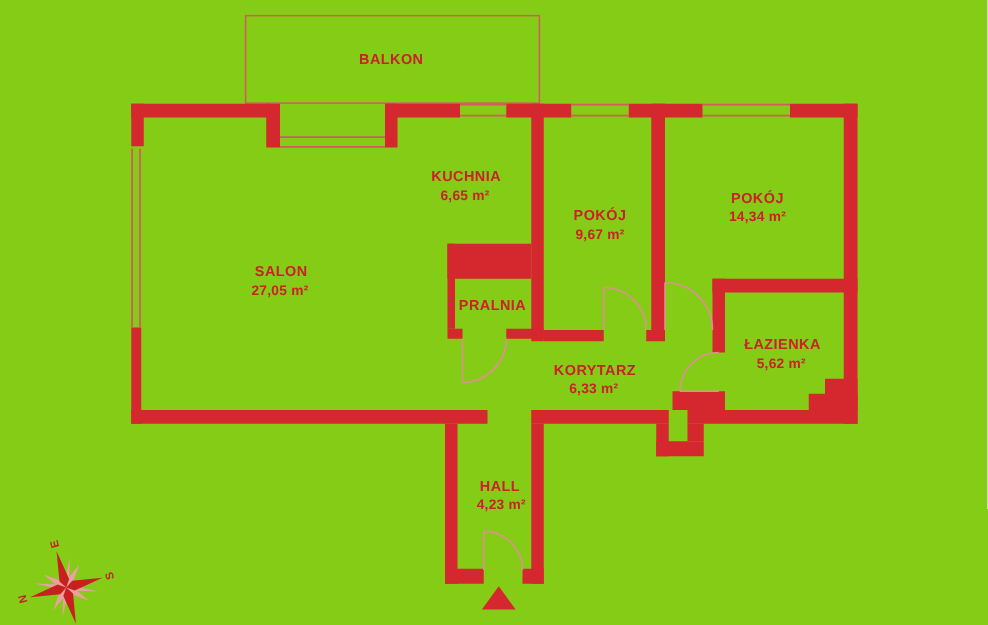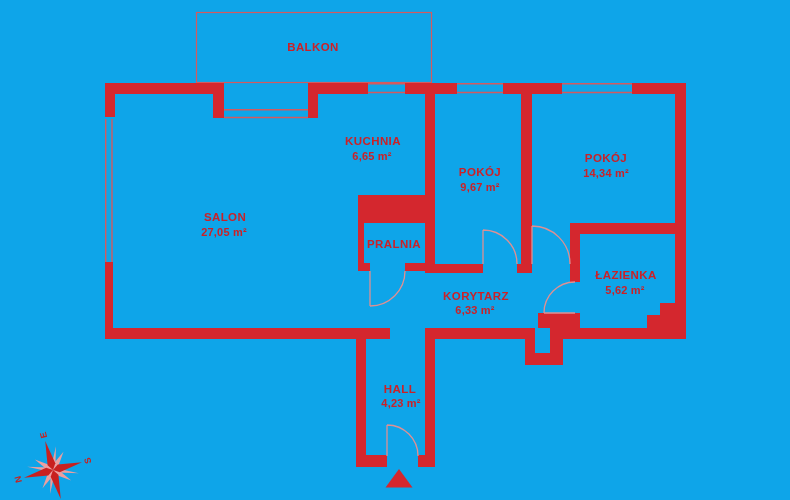--- a/index.html
+++ b/index.html
@@ -1,16 +1,16 @@
 <!DOCTYPE html>
 <html><head>
 <meta charset="utf-8">
 <style>
   html, body { margin: 0; padding: 0; background: #ffffff; }
-  .stage { width: 790px; height: 500px; position: relative; background: #0ea5e9; overflow: hidden; }
+  .stage { width: 790px; height: 500px; position: relative; background: #84cc16; overflow: hidden; }
   svg { display: block; }
   text {
     font-family: "Liberation Sans", "DejaVu Sans", sans-serif;
     font-weight: 700;
     letter-spacing: 0.4px;
   }
   .room-name { font-size: 11.5px; }
   .room-area { font-size: 11px; letter-spacing: 0.2px; }
   .compass-letter { font-size: 9px; letter-spacing: 0; }
 </style>

